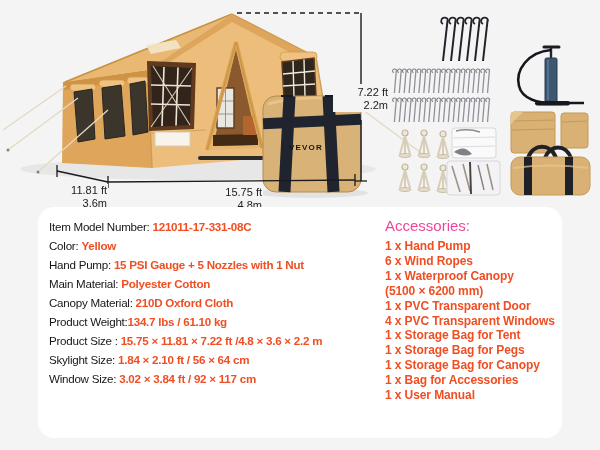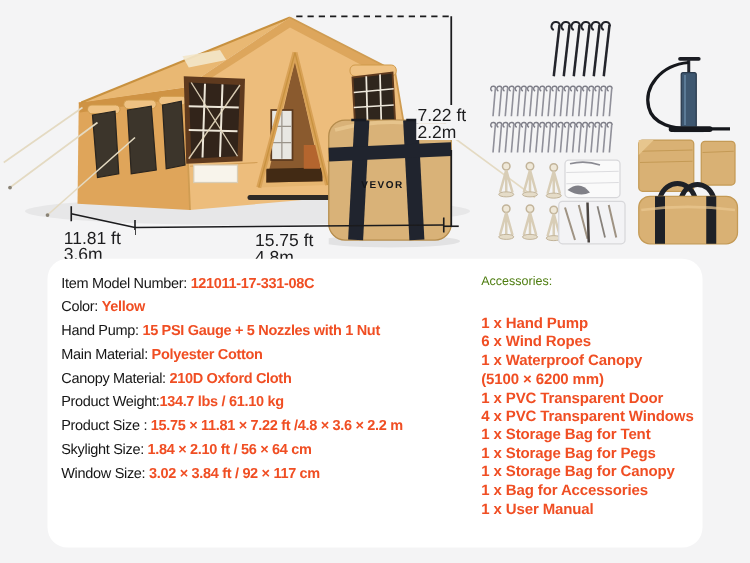--- a/index.html
+++ b/index.html
@@ -6,38 +6,38 @@
   body{
     width:600px;height:450px;position:relative;overflow:hidden;
     background:#f4f4f5;
     font-family:"Liberation Sans",sans-serif;
     -webkit-font-smoothing:antialiased;
   }
   .stage{position:absolute;inset:0}
   svg.illo{position:absolute;left:0;top:0;display:block}
 
   
-  .dim{position:absolute;color:#1c1c1e;font-size:14px;line-height:13px;text-align:left}
+  .dim{position:absolute;color:#1c1c1e;font-size:11px;line-height:13px;text-align:right}
   .dim span{display:block;background:#f4f4f5;padding:0 1px}
   .dim-h{left:333px;top:86px;width:56px}
   .dim-d{left:50px;top:184px;width:58px}
   .dim-w{left:203px;top:186px;width:60px}
 
   
   .panel{
     position:absolute;left:38px;top:207px;width:524px;height:231px;
     background:#ffffff;border-radius:16px;
   }
   .specs{position:absolute;left:11px;top:13px;display:flex;flex-direction:column;gap:5px}
   .spec-row{font-size:11.6px;line-height:14px;letter-spacing:-0.25px;white-space:pre;color:#141414}
   .spec-label{font-weight:500;color:#161616}
   .spec-value{font-weight:700;color:#f04e23}
 
   .accs{position:absolute;left:347px;top:12px;width:178px}
-  .acc-title{font-size:10px;line-height:14px;color:#4d7c0f;margin-bottom:18px}
+  .acc-title{font-size:15px;line-height:14px;color:#ec4899;margin-bottom:6px}
   .acc-item{font-size:12px;font-weight:700;color:#f04e23;line-height:14.9px;letter-spacing:-0.1px;white-space:nowrap}
 </style>
 </head>
 <body>
 
 <div class="stage">
 
   <svg class="illo" width="600" height="208" viewBox="0 0 600 208">
     <defs>
       <g id="bigpeg">

